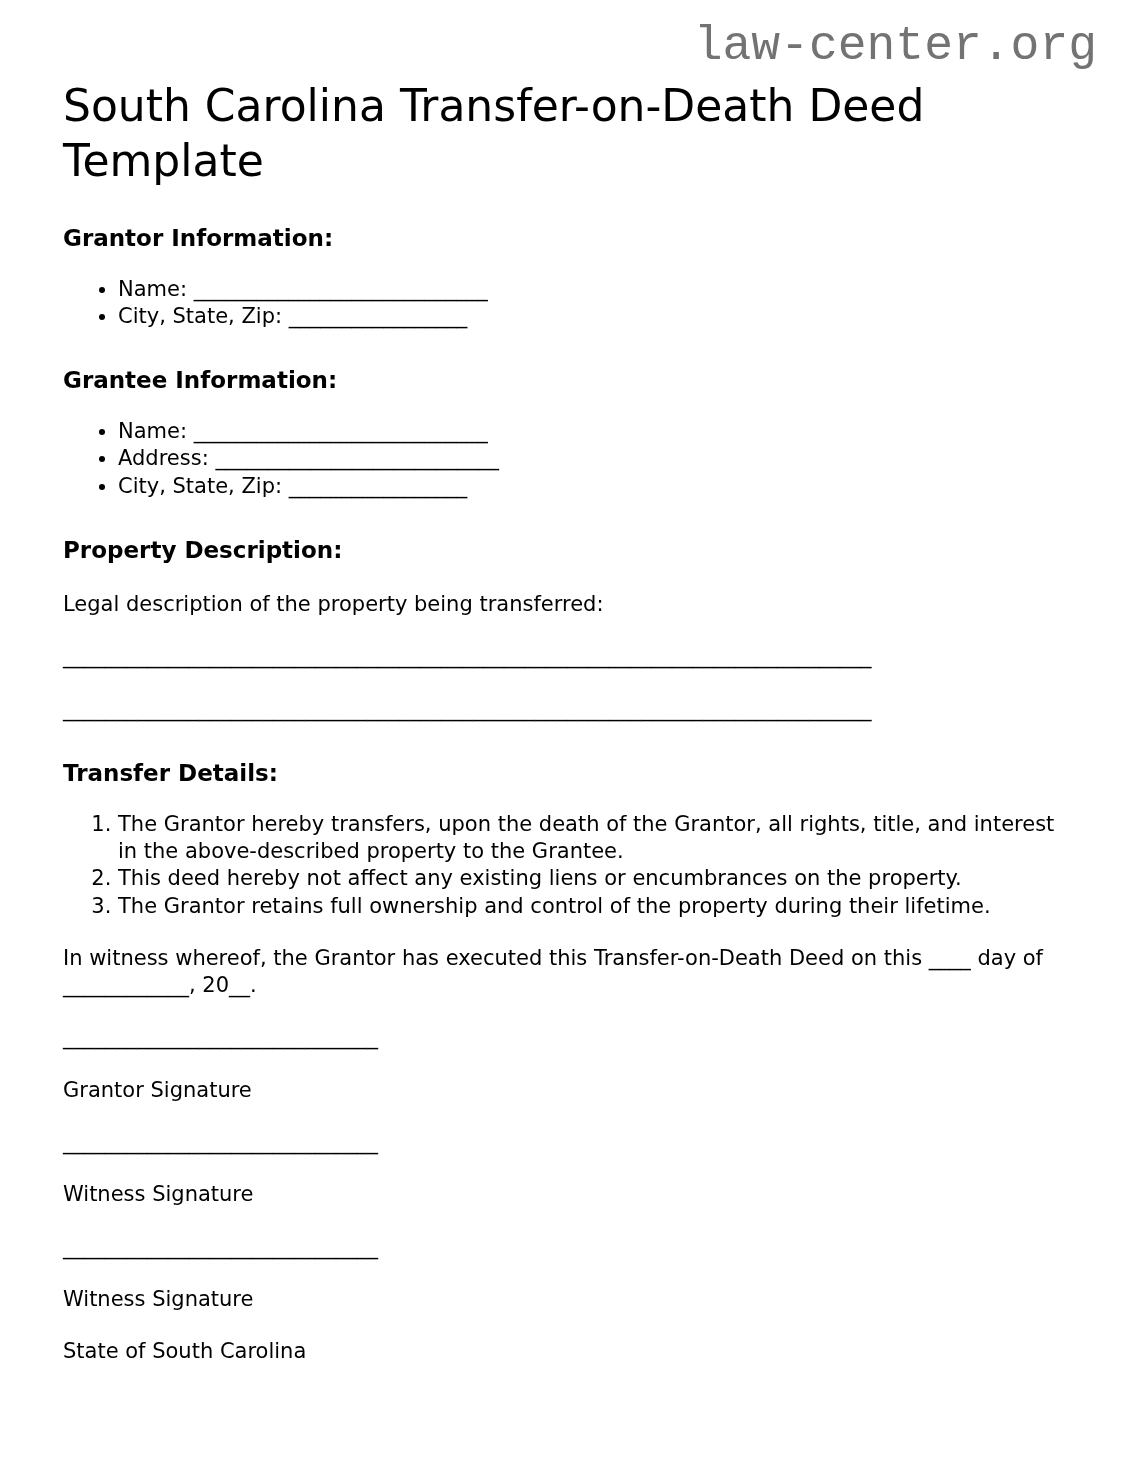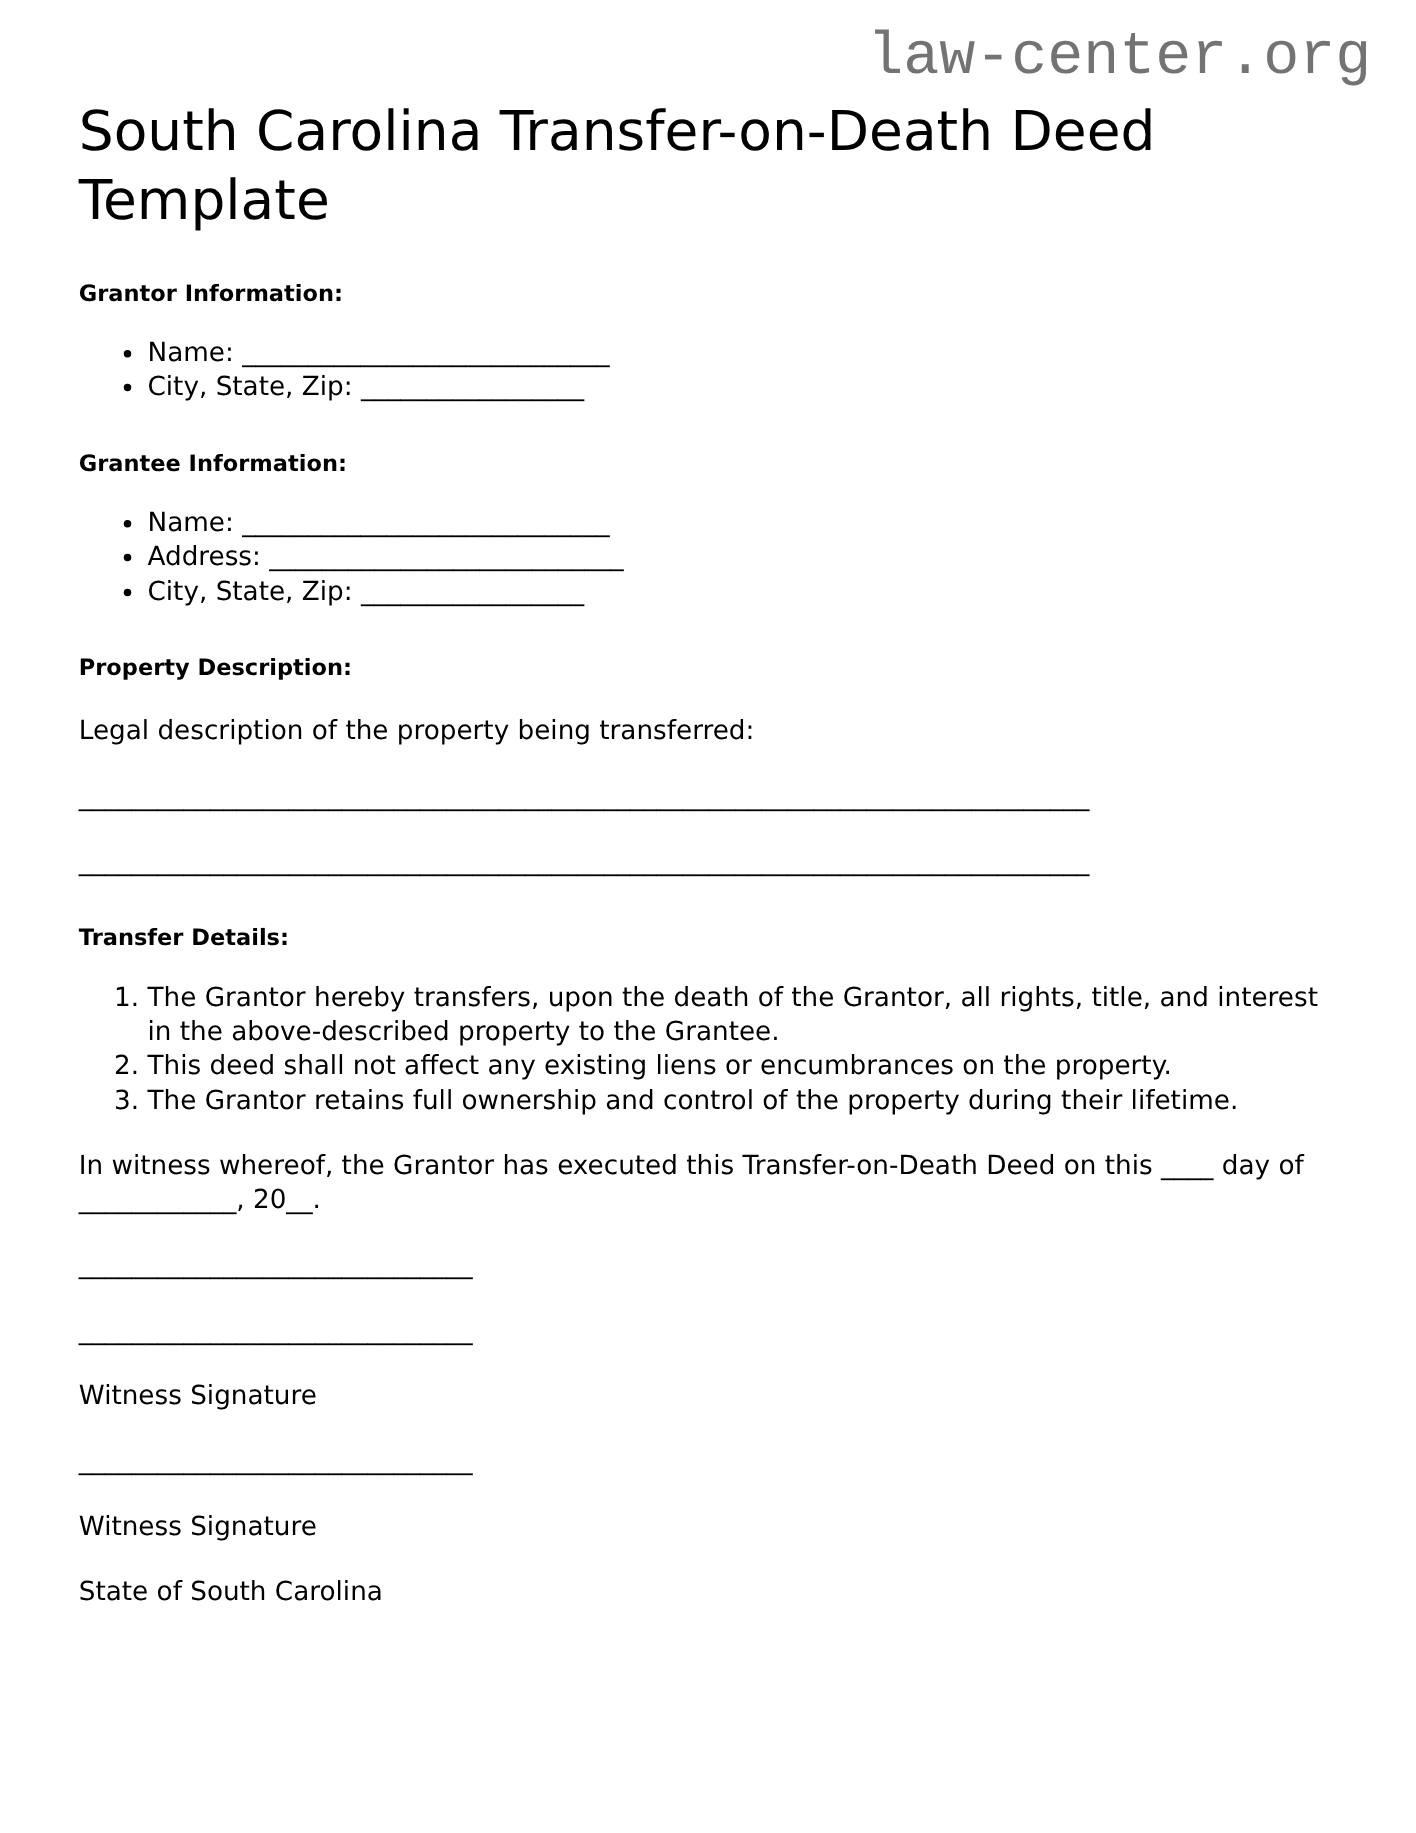--- a/index.html
+++ b/index.html
@@ -34,21 +34,21 @@
     line-height: 1.25;
     font-weight: normal;
     margin: 4px 0 34px 0;
     max-width: 1010px;
   }
   p {
     margin: 25px 0;
     max-width: 1010px;
   }
   .sec-heading {
-    font-size: 18px;
+    font-size: 23px;
     font-weight: bold;
     margin: 36px 0 22px 0;
   }
   ul.field-list, ol.detail-list {
     margin: 22px 0;
     padding-left: 55px;
     max-width: 1010px;
   }
   ul.field-list { list-style-type: disc; }
   ol.detail-list { list-style-type: decimal; }
@@ -101,28 +101,29 @@
   </ul>
 
   <div class="sec-heading">Property Description:</div>
   <p>Legal description of the property being transferred:</p>
   <p class="rule-line">_____________________________________________________________________________</p>
   <p class="rule-line">_____________________________________________________________________________</p>
 
   <div class="sec-heading">Transfer Details:</div>
   <ol class="detail-list">
     <li>The Grantor hereby transfers, upon the death of the Grantor, all rights, title, and interest in the above-described property to the Grantee.</li>
-    <li>This deed shall not affect any existing liens or encumbrances on the property.</li>
+    <li>This deed hereby not affect any existing liens or encumbrances on the property.</li>
     <li>The Grantor retains full ownership and control of the property during their lifetime.</li>
   </ol>
 
   <p>In witness whereof, the Grantor has executed this Transfer-on-Death Deed on this ____ day of ____________, 20__.</p>
 
   <div class="sig-block">
     <p class="rule-line">______________________________</p>
+    <p>Grantor Signature</p>
   </div>
 
   <div class="sig-block">
     <p class="rule-line">______________________________</p>
     <p>Witness Signature</p>
   </div>
 
   <div class="sig-block">
     <p class="rule-line">______________________________</p>
     <p>Witness Signature</p>

